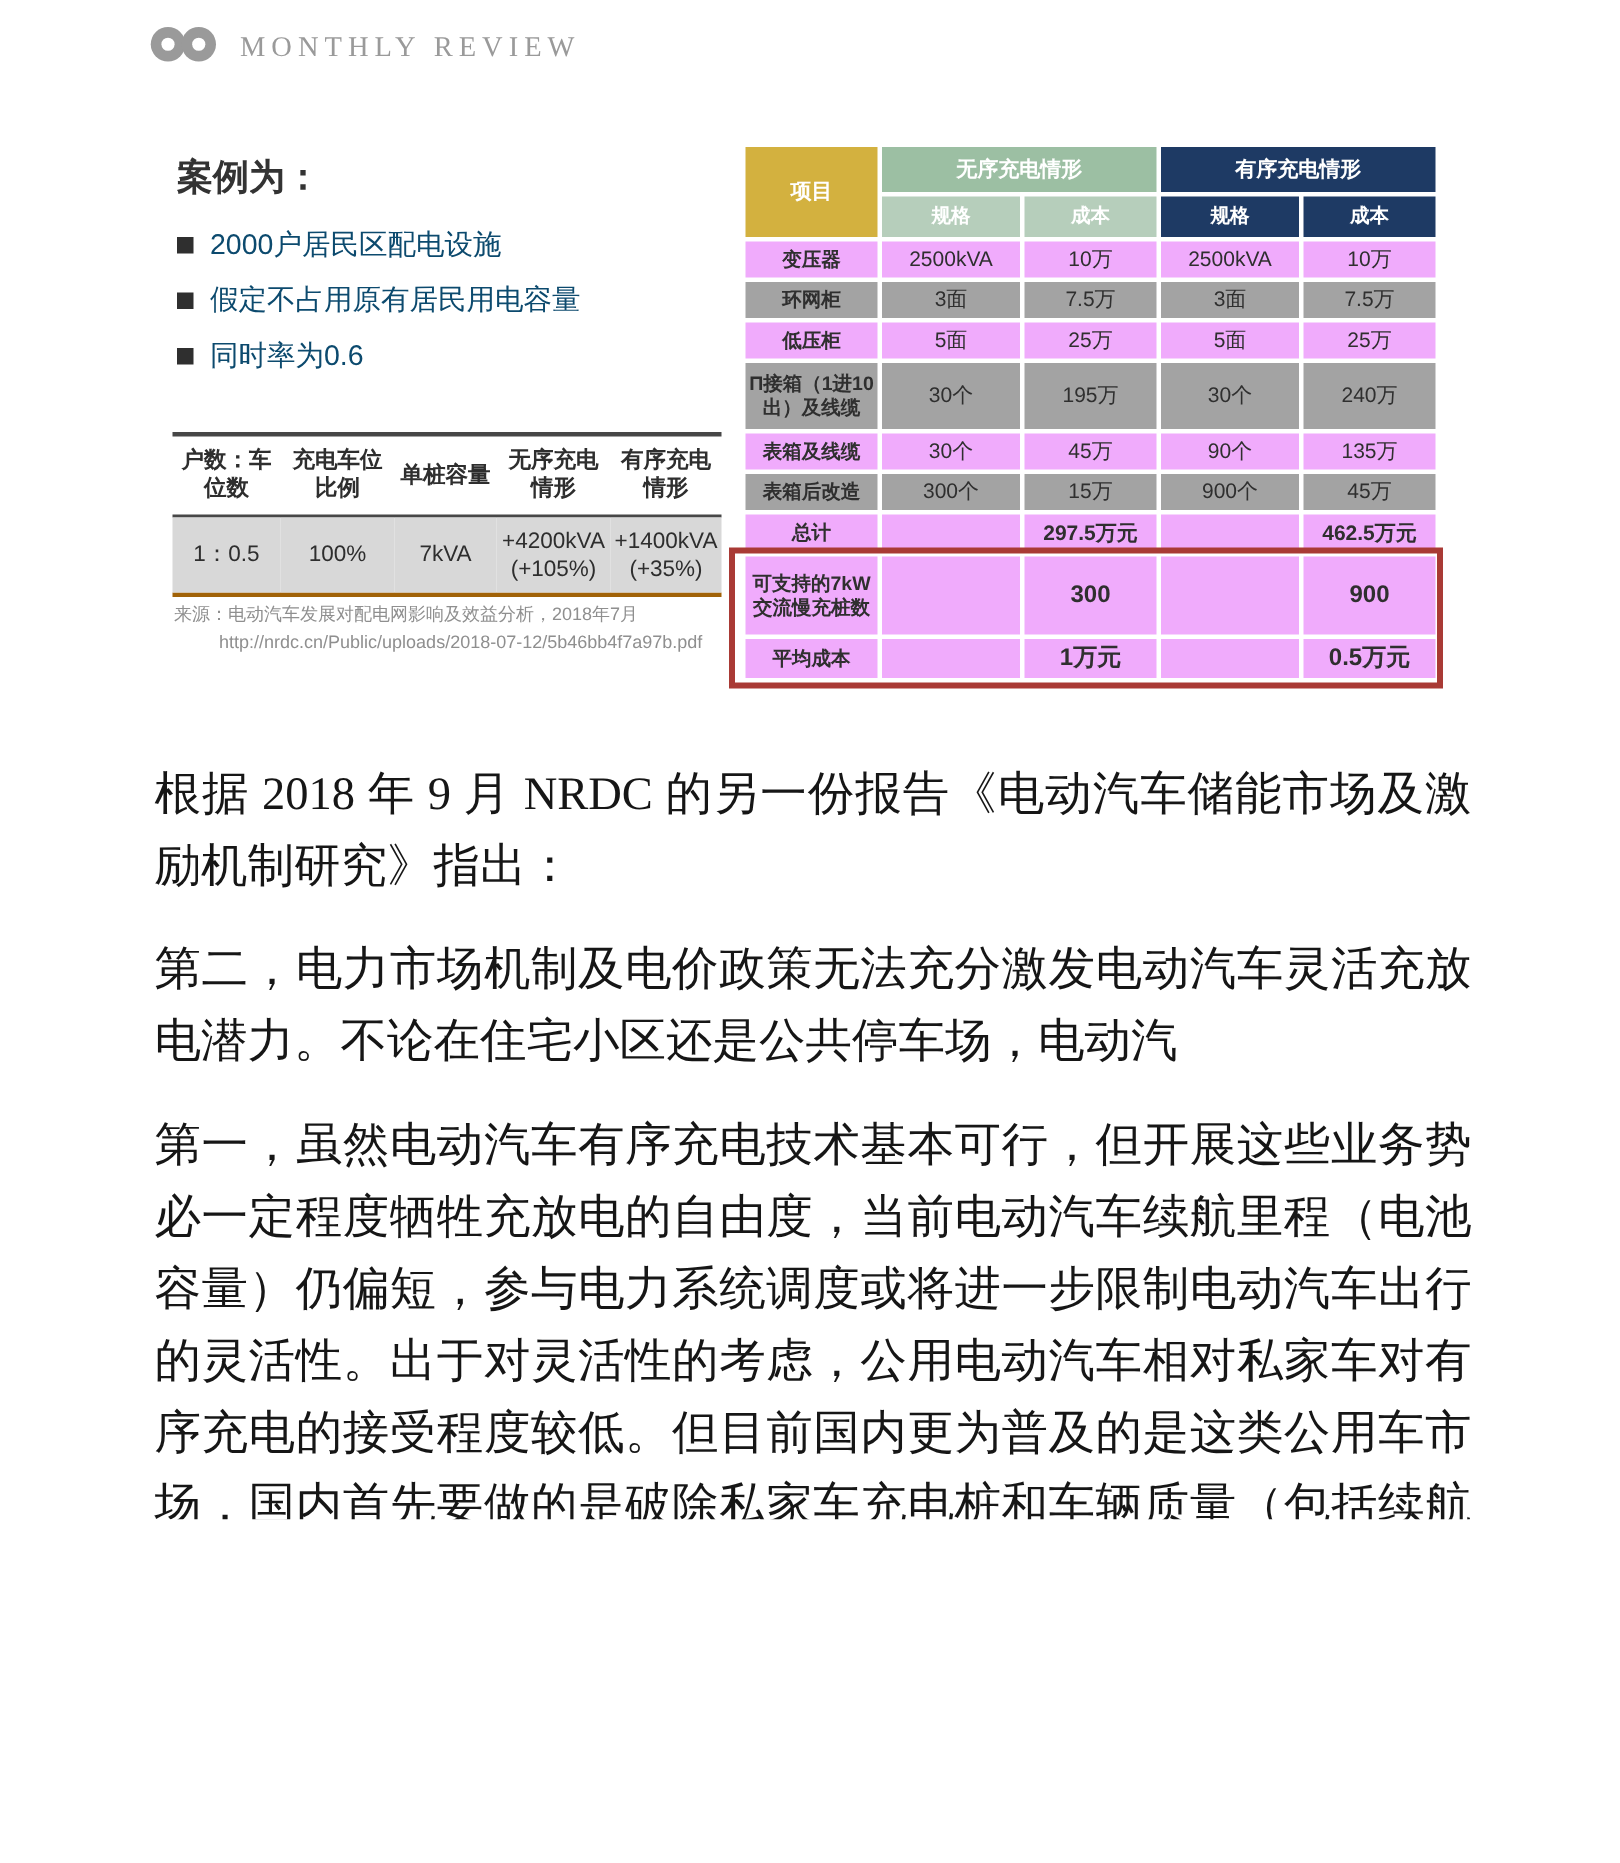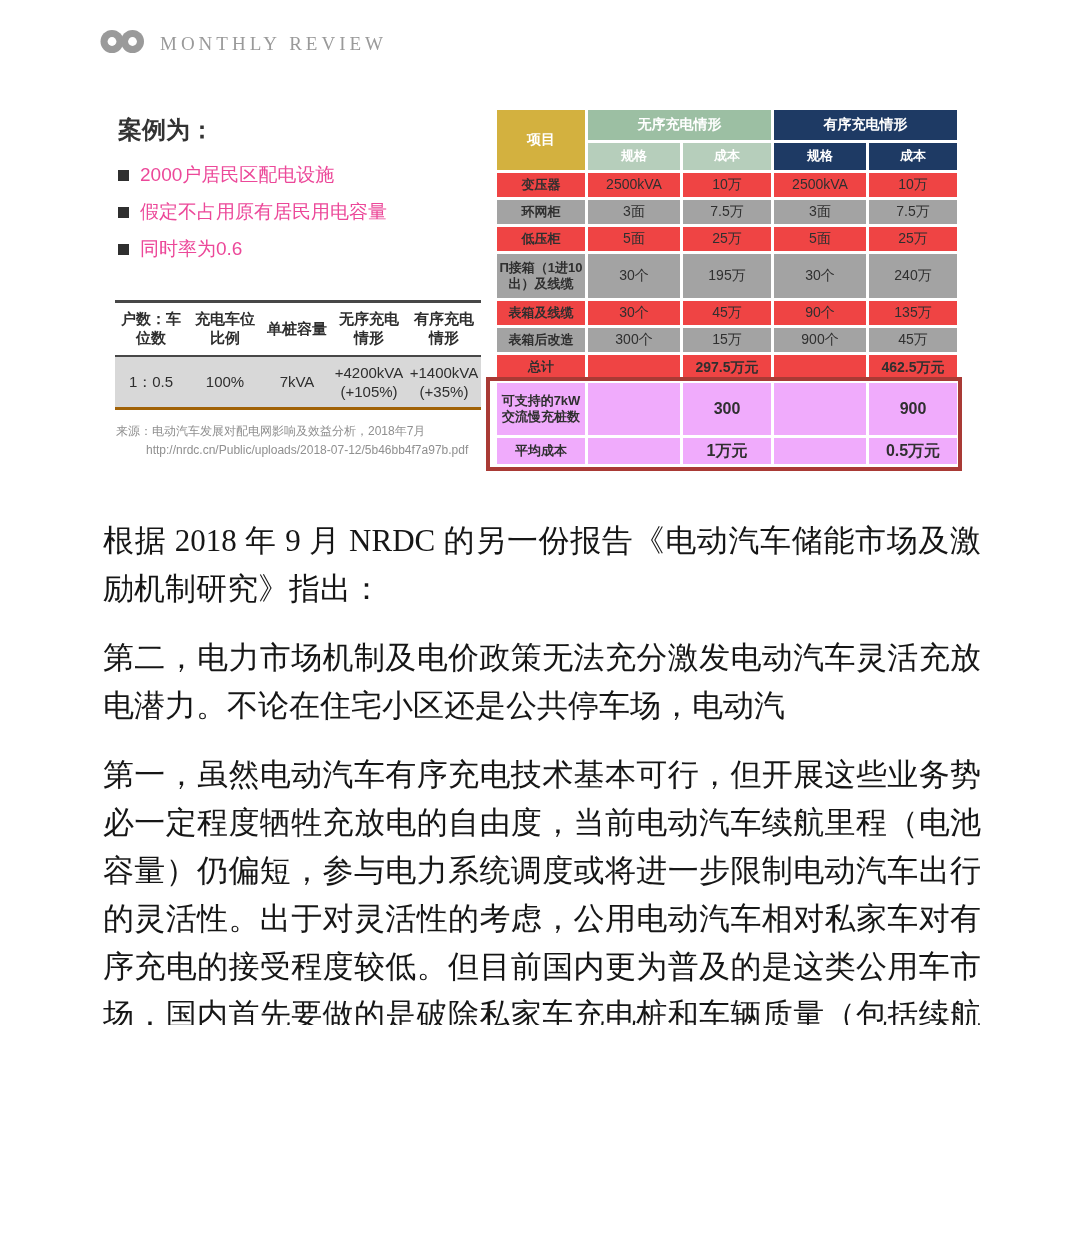--- a/index.html
+++ b/index.html
@@ -1,75 +1,75 @@
 <!DOCTYPE html>
 <html><head>
 <meta charset="utf-8">
 <style>
   * { margin:0; padding:0; box-sizing:border-box; }
   html,body { background:#ffffff; }
   .page {
-    position:relative; width:1080px; height:1013px; margin:12px auto;
+    position:relative; width:1080px; height:1013px; margin:0 auto;
     background:#ffffff; overflow:hidden;
     font-family:"Liberation Sans","DejaVu Sans",sans-serif;
   }
 
   
   .masthead { position:absolute; left:100px; top:16px; display:flex; align-items:center; gap:14px; }
   .brand {
     font-family:"Liberation Serif","DejaVu Serif",serif;
     font-size:19px; letter-spacing:4px; color:#9a9a9a; font-weight:400;
   }
 
   
   .case-panel { position:absolute; left:118px; top:102px; width:370px; color:#3b3b3b; }
   .case-title { font-size:24px; font-weight:bold; color:#333; margin-bottom:16px; }
   .case-bullets { list-style:none; }
-  .case-bullets li { display:flex; align-items:center; font-size:19px; margin-bottom:11px; color:#ec4899;text-align:center; }
+  .case-bullets li { display:flex; align-items:center; font-size:19px; margin-bottom:11px; color:#0c4a6e;text-align:center; }
   .sq { width:11px; height:11px; background:#2f2f2f; margin-right:11px; flex:0 0 auto; }
 
   
   .case-table {
     position:absolute; left:115px; top:288px; width:366px;
     border-top:3px solid #474747; border-bottom:3px solid #a16207;
     color:#2e2e2e;
   }
   .ct-head, .ct-body { display:grid; grid-template-columns:72px 76px 68px 76px 74px; }
   .ct-head { border-bottom:2px solid #474747; }
   .ct-head .c {
     font-size:15px; font-weight:bold; text-align:center; line-height:1.25;
     display:flex; align-items:center; justify-content:center; min-height:52px; padding:4px 1px;
   }
   .ct-body .c {
     background:#d8d8d8; font-size:15px; text-align:center; line-height:1.3;
     display:flex; align-items:center; justify-content:center; min-height:50px; padding:5px 1px;
   }
 
   
-  .source-note { position:absolute; left:116px; top:410px; font-size:12px; color:#8f8f8f; line-height:1.55; }
+  .source-note { position:absolute; left:116px; top:400px; font-size:12px; color:#8f8f8f; line-height:1.55; }
   .source-note .l2 { padding-left:30px; }
 
   
   .cost-wrap { position:absolute; left:497px; top:98px; }
   .cost-grid {
     display:grid; grid-template-columns:88px 92px 88px 92px 88px;
     grid-template-rows:30px 27px 24px 24px 24px 44px 24px 24px 25px 52px 26px;
     gap:3px; position:relative; z-index:2;
   }
   .cg { display:flex; align-items:center; justify-content:center; text-align:center; line-height:1.25; }
   .hdr { color:#fff; font-weight:bold; font-size:14px; }
   .h-item  { grid-column:1; grid-row:1 / 3; background:#d3b13f; }
   .h-g1    { grid-column:2 / span 2; grid-row:1; background:#9cbfa3; }
   .h-g2    { grid-column:4 / span 2; grid-row:1; background:#1e3a64; }
   .h-sub   { grid-row:2; font-size:13px; }
   .h-sub.g1 { background:#b6cebb; }
   .h-sub.g2 { background:#1e3a64; }
   .lbl { font-weight:bold; font-size:13px; color:#2f2f2f; padding:1px 2px; }
   .val { font-size:14px; color:#2f2f2f; }
-  .bg-a { background:#ef4444; }
+  .bg-a { background:#f0abfc; }
   .bg-b { background:#a3a3a3; }
   .bg-c { background:#f0abfc; }
   .bold { font-weight:bold; }
   .big  { font-size:16px; font-weight:bold; }
   .red-box {
     position:absolute; left:-11px; top:267px; width:476px; height:94px;
     border:4px solid #a93a35; z-index:3; pointer-events:none;
   }
 
   

